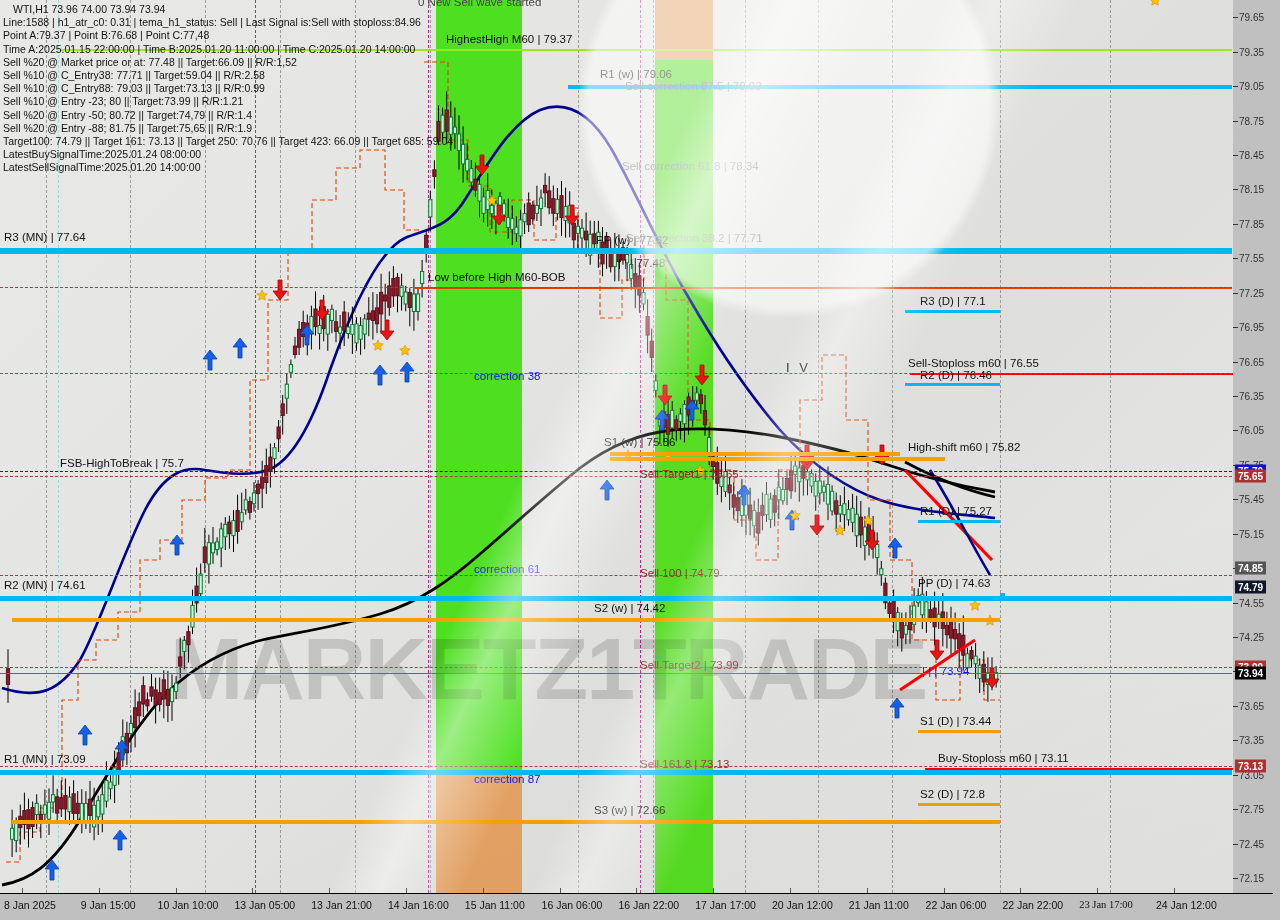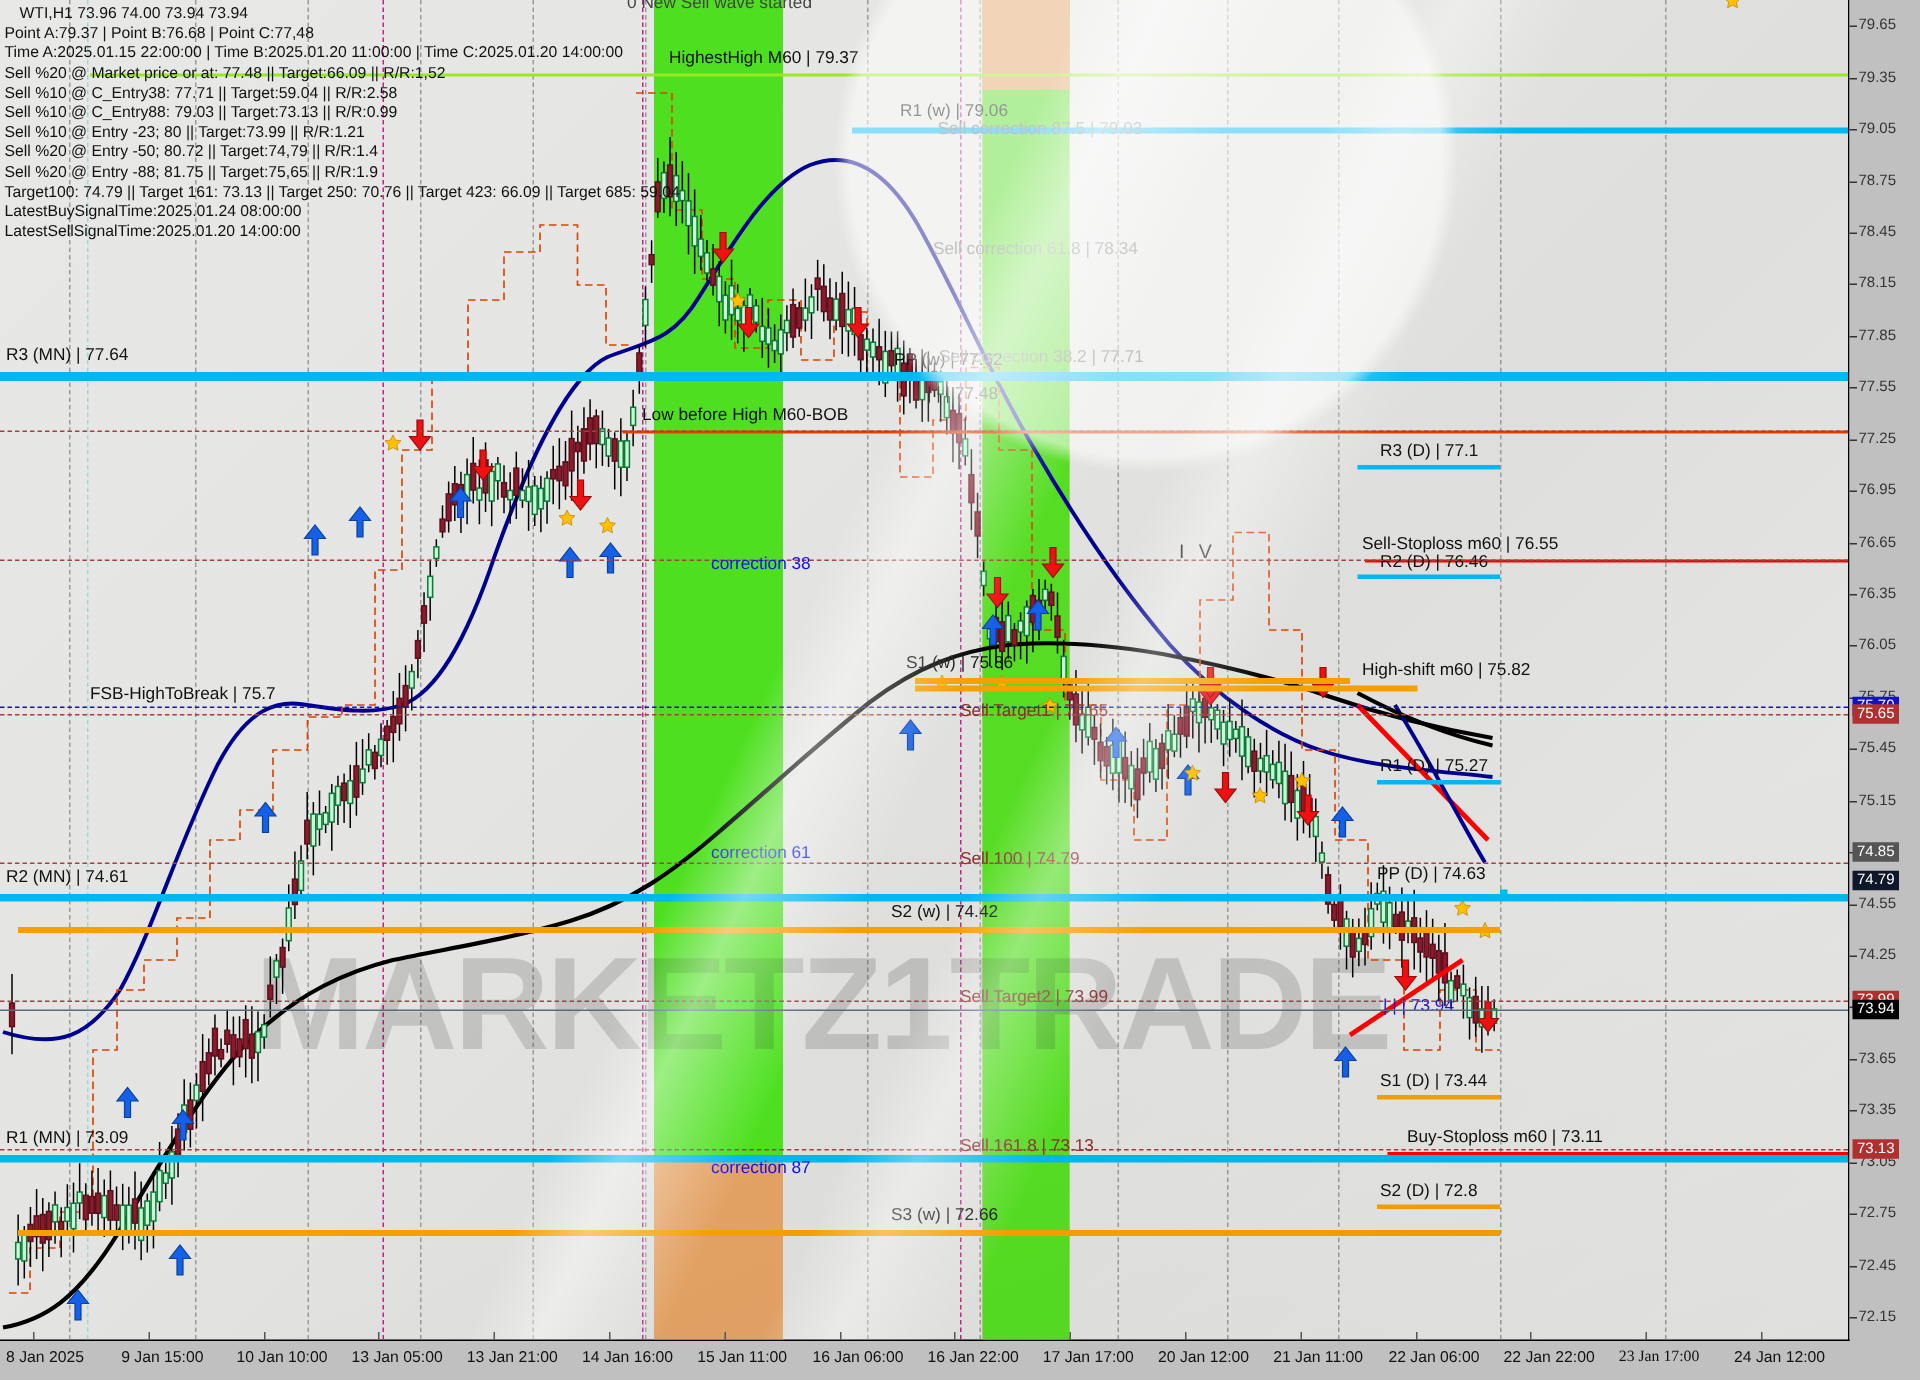--- a/index.html
+++ b/index.html
@@ -2,21 +2,21 @@
 <html><head>
 <meta charset="utf-8">
 <style>
   html,body{margin:0;padding:0;background:#c0c0c0;}
   body{font-family:"Liberation Sans",sans-serif;}
   #app{position:relative;width:1280px;height:920px;overflow:hidden;background:#c0c0c0;}
 
   
   #plot{position:absolute;left:0;top:0;width:1232px;height:893px;overflow:hidden;
         background:linear-gradient(135deg,#e8e8e6 0%,#e4e4e2 40%,#dededc 60%,#e9e9e7 100%);
-        border-right:1px solid #000;border-bottom:1px solid #000;}
+        border-right:1px solid #000;border-bottom:1px solid #000;padding-left:40px;}
   #plot::after{content:"";position:absolute;inset:0;pointer-events:none;
         background:
           radial-gradient(circle at 62% 12%, rgba(255,255,255,.55) 0 18%, rgba(255,255,255,0) 19%),
           linear-gradient(115deg, rgba(255,255,255,0) 44%, rgba(255,255,255,.45) 47%, rgba(255,255,255,0) 52%),
           linear-gradient(115deg, rgba(255,255,255,0) 56%, rgba(255,255,255,.38) 59%, rgba(255,255,255,0) 64%),
           linear-gradient(160deg, rgba(0,0,0,0) 70%, rgba(0,0,0,.045) 100%);}
 
   
   #watermark{position:absolute;left:170px;top:618px;font-size:88px;font-weight:700;letter-spacing:-2px;
              color:rgba(0,0,0,.14);white-space:nowrap;user-select:none;}
@@ -42,21 +42,21 @@
 
   
   .hline{position:absolute;height:0;}
   .lbl{position:absolute;font-size:11.5px;white-space:nowrap;}
 
   
   #vec{position:absolute;left:0;top:0;width:1232px;height:893px;overflow:visible;}
 
   
   .ptag{position:absolute;left:1px;font-size:10px;color:#fff;padding:1px 3px;
-        transform:translateY(-50%);white-space:nowrap;font-weight:400;}
+        transform:translateY(-50%);white-space:nowrap;font-weight:700;}
 </style>
 </head>
 <body>
 
 <div id="app">
 
   <div id="plot">
 
     <div class="vgrid" style="left:46px"></div>
     <div class="vgrid" style="left:58px;border-left:1px dashed #9fd7d7"></div>
@@ -745,20 +745,21 @@
 
     <div id="waves">
         <div class="lbl" style="left: 786px; top: 360px; color: rgb(34, 34, 34); font-size: 13px; letter-spacing: 3px;">I V</div>
       </div>
 
     <div class="lbl" style="left:418px;top:-4px;color:#444;font-size:11.5px;">0 New Sell wave started</div>
 
     <div id="info">
       <div class="sym">WTI,H1  73.96 74.00 73.94 73.94</div>
       <div id="info-lines">
+          <div class="info-line">Line:1588 | h1_atr_c0: 0.31 | tema_h1_status: Sell | Last Signal is:Sell with stoploss:84.96</div>
           <div class="info-line">Point A:79.37 | Point B:76.68 | Point C:77,48</div>
           <div class="info-line">Time A:2025.01.15 22:00:00 | Time B:2025.01.20 11:00:00 | Time C:2025.01.20 14:00:00</div>
           <div class="info-line">Sell %20 @ Market price or at: 77.48 || Target:66.09 || R/R:1,52</div>
           <div class="info-line">Sell %10 @ C_Entry38: 77.71 || Target:59.04 || R/R:2.58</div>
           <div class="info-line">Sell %10 @ C_Entry88: 79.03 || Target:73.13 || R/R:0.99</div>
           <div class="info-line">Sell %10 @ Entry -23; 80 || Target:73.99 || R/R:1.21</div>
           <div class="info-line">Sell %20 @ Entry -50; 80.72 || Target:74,79 || R/R:1.4</div>
           <div class="info-line">Sell %20 @ Entry -88; 81.75 || Target:75,65 || R/R:1.9</div>
           <div class="info-line">Target100: 74.79 || Target 161: 73.13 || Target 250: 70.76 || Target 423: 66.09 || Target 685: 59.04</div>
           <div class="info-line">LatestBuySignalTime:2025.01.24 08:00:00</div>

